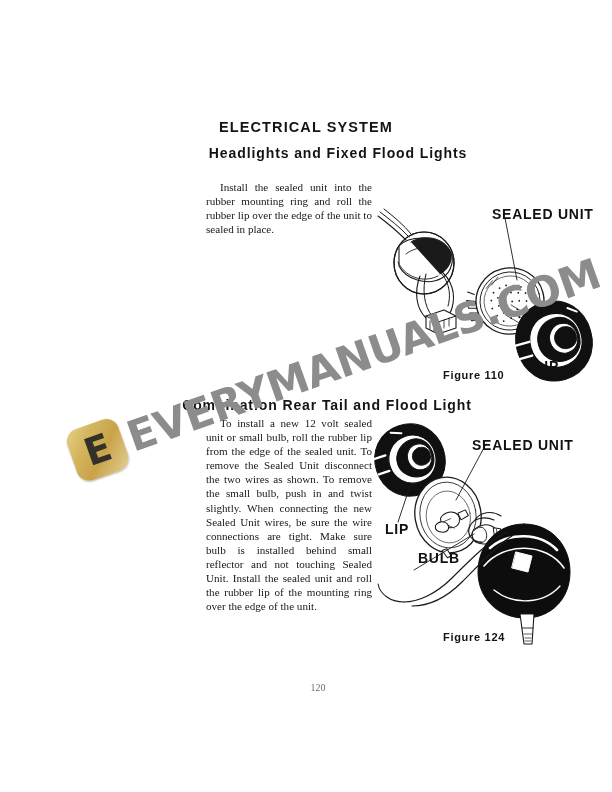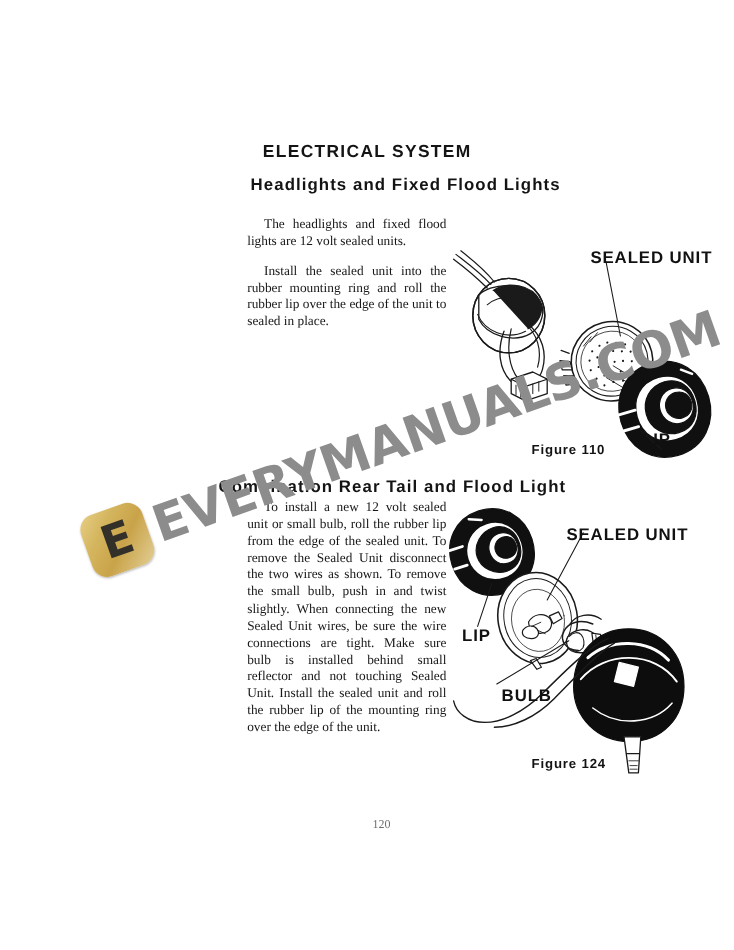--- a/index.html
+++ b/index.html
@@ -91,21 +91,21 @@
     font-weight: bold;
     font-size: 14px;
     letter-spacing: 0.75px;
     color: #111111;
     white-space: nowrap;
   }
   #label-110-sealed { left: 492px; top: 206px; }
   #label-110-lip    { left: 535px; top: 358px; }
   #label-111-sealed { left: 472px; top: 437px; }
   #label-111-lip    { left: 385px; top: 521px; }
-  #label-111-bulb   { left: 394px; top: 571px; padding-left: 24px; }
+  #label-111-bulb   { left: 394px; top: 550px; padding-left: 24px; }
 
   
   #page-number {
     position: absolute;
     top: 682px;
     left: 12px;
     width: 612px;
     text-align: center;
     font-family: "Liberation Serif", "DejaVu Serif", serif;
     font-size: 10px;
@@ -163,21 +163,20 @@
 </head>
 <body>
 
 <div id="page">
 
   <div class="hdg" id="main-heading">ELECTRICAL SYSTEM</div>
 
   <div class="hdg" id="sub-heading-1">Headlights and Fixed Flood Lights</div>
 
   <div class="col" id="col-top">
-    <p>The headlights and fixed flood lights are 12 volt sealed units.</p>
     <p>Install the sealed unit into the rubber mounting ring and roll the rubber lip over the edge of the unit to sealed in place.</p>
   </div>
 
   <div class="figure" id="figure-110">
     <svg width="210" height="196" viewBox="0 0 210 196">
       <g fill="none" stroke="#1a1a1a" stroke-width="1.1" stroke-linecap="round" stroke-linejoin="round">
 
         <ellipse cx="46" cy="67" rx="30" ry="31" fill="#ffffff" stroke="#1a1a1a" stroke-width="1.2"></ellipse>
         <path d="M21 50 C30 40 58 38 70 52 C78 61 74 76 64 82 C50 90 28 84 21 70 Z" fill="#ffffff" stroke="#1a1a1a" stroke-width="1.1"></path>
         <path d="M33 46 C44 38 66 41 72 55 C76 64 70 74 62 78" fill="#1a1a1a" stroke="#1a1a1a" stroke-width="1"></path>

